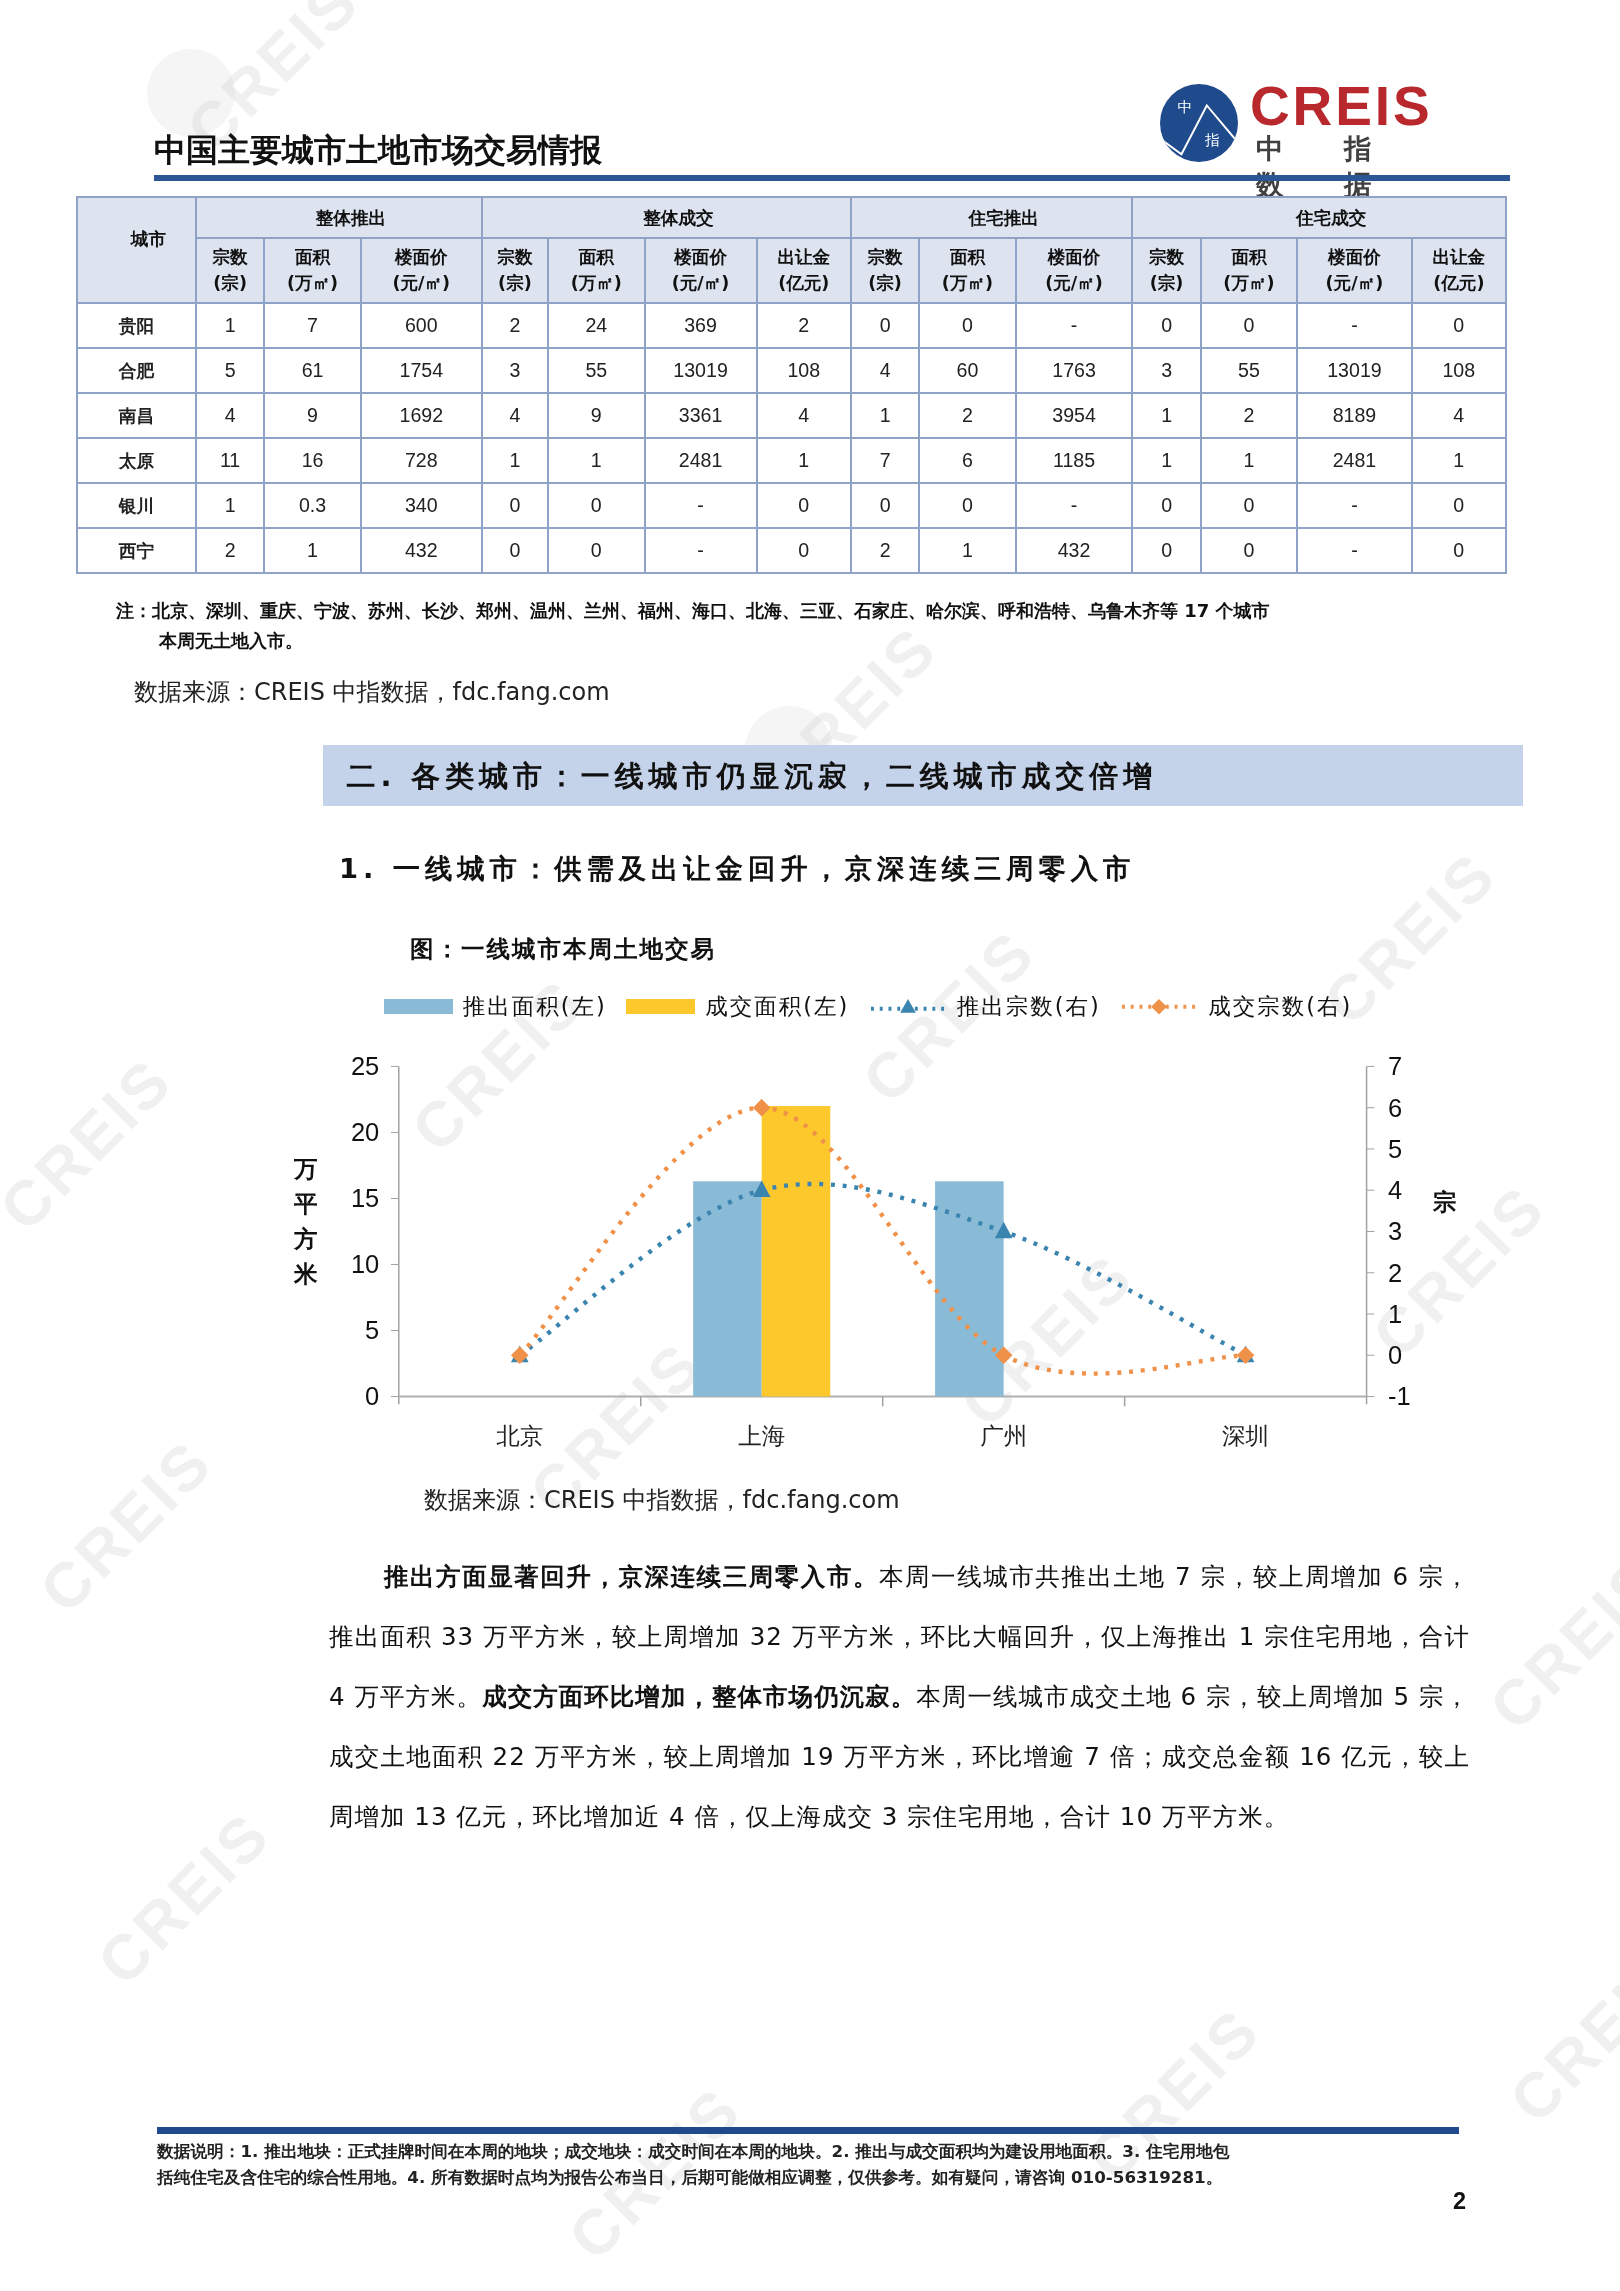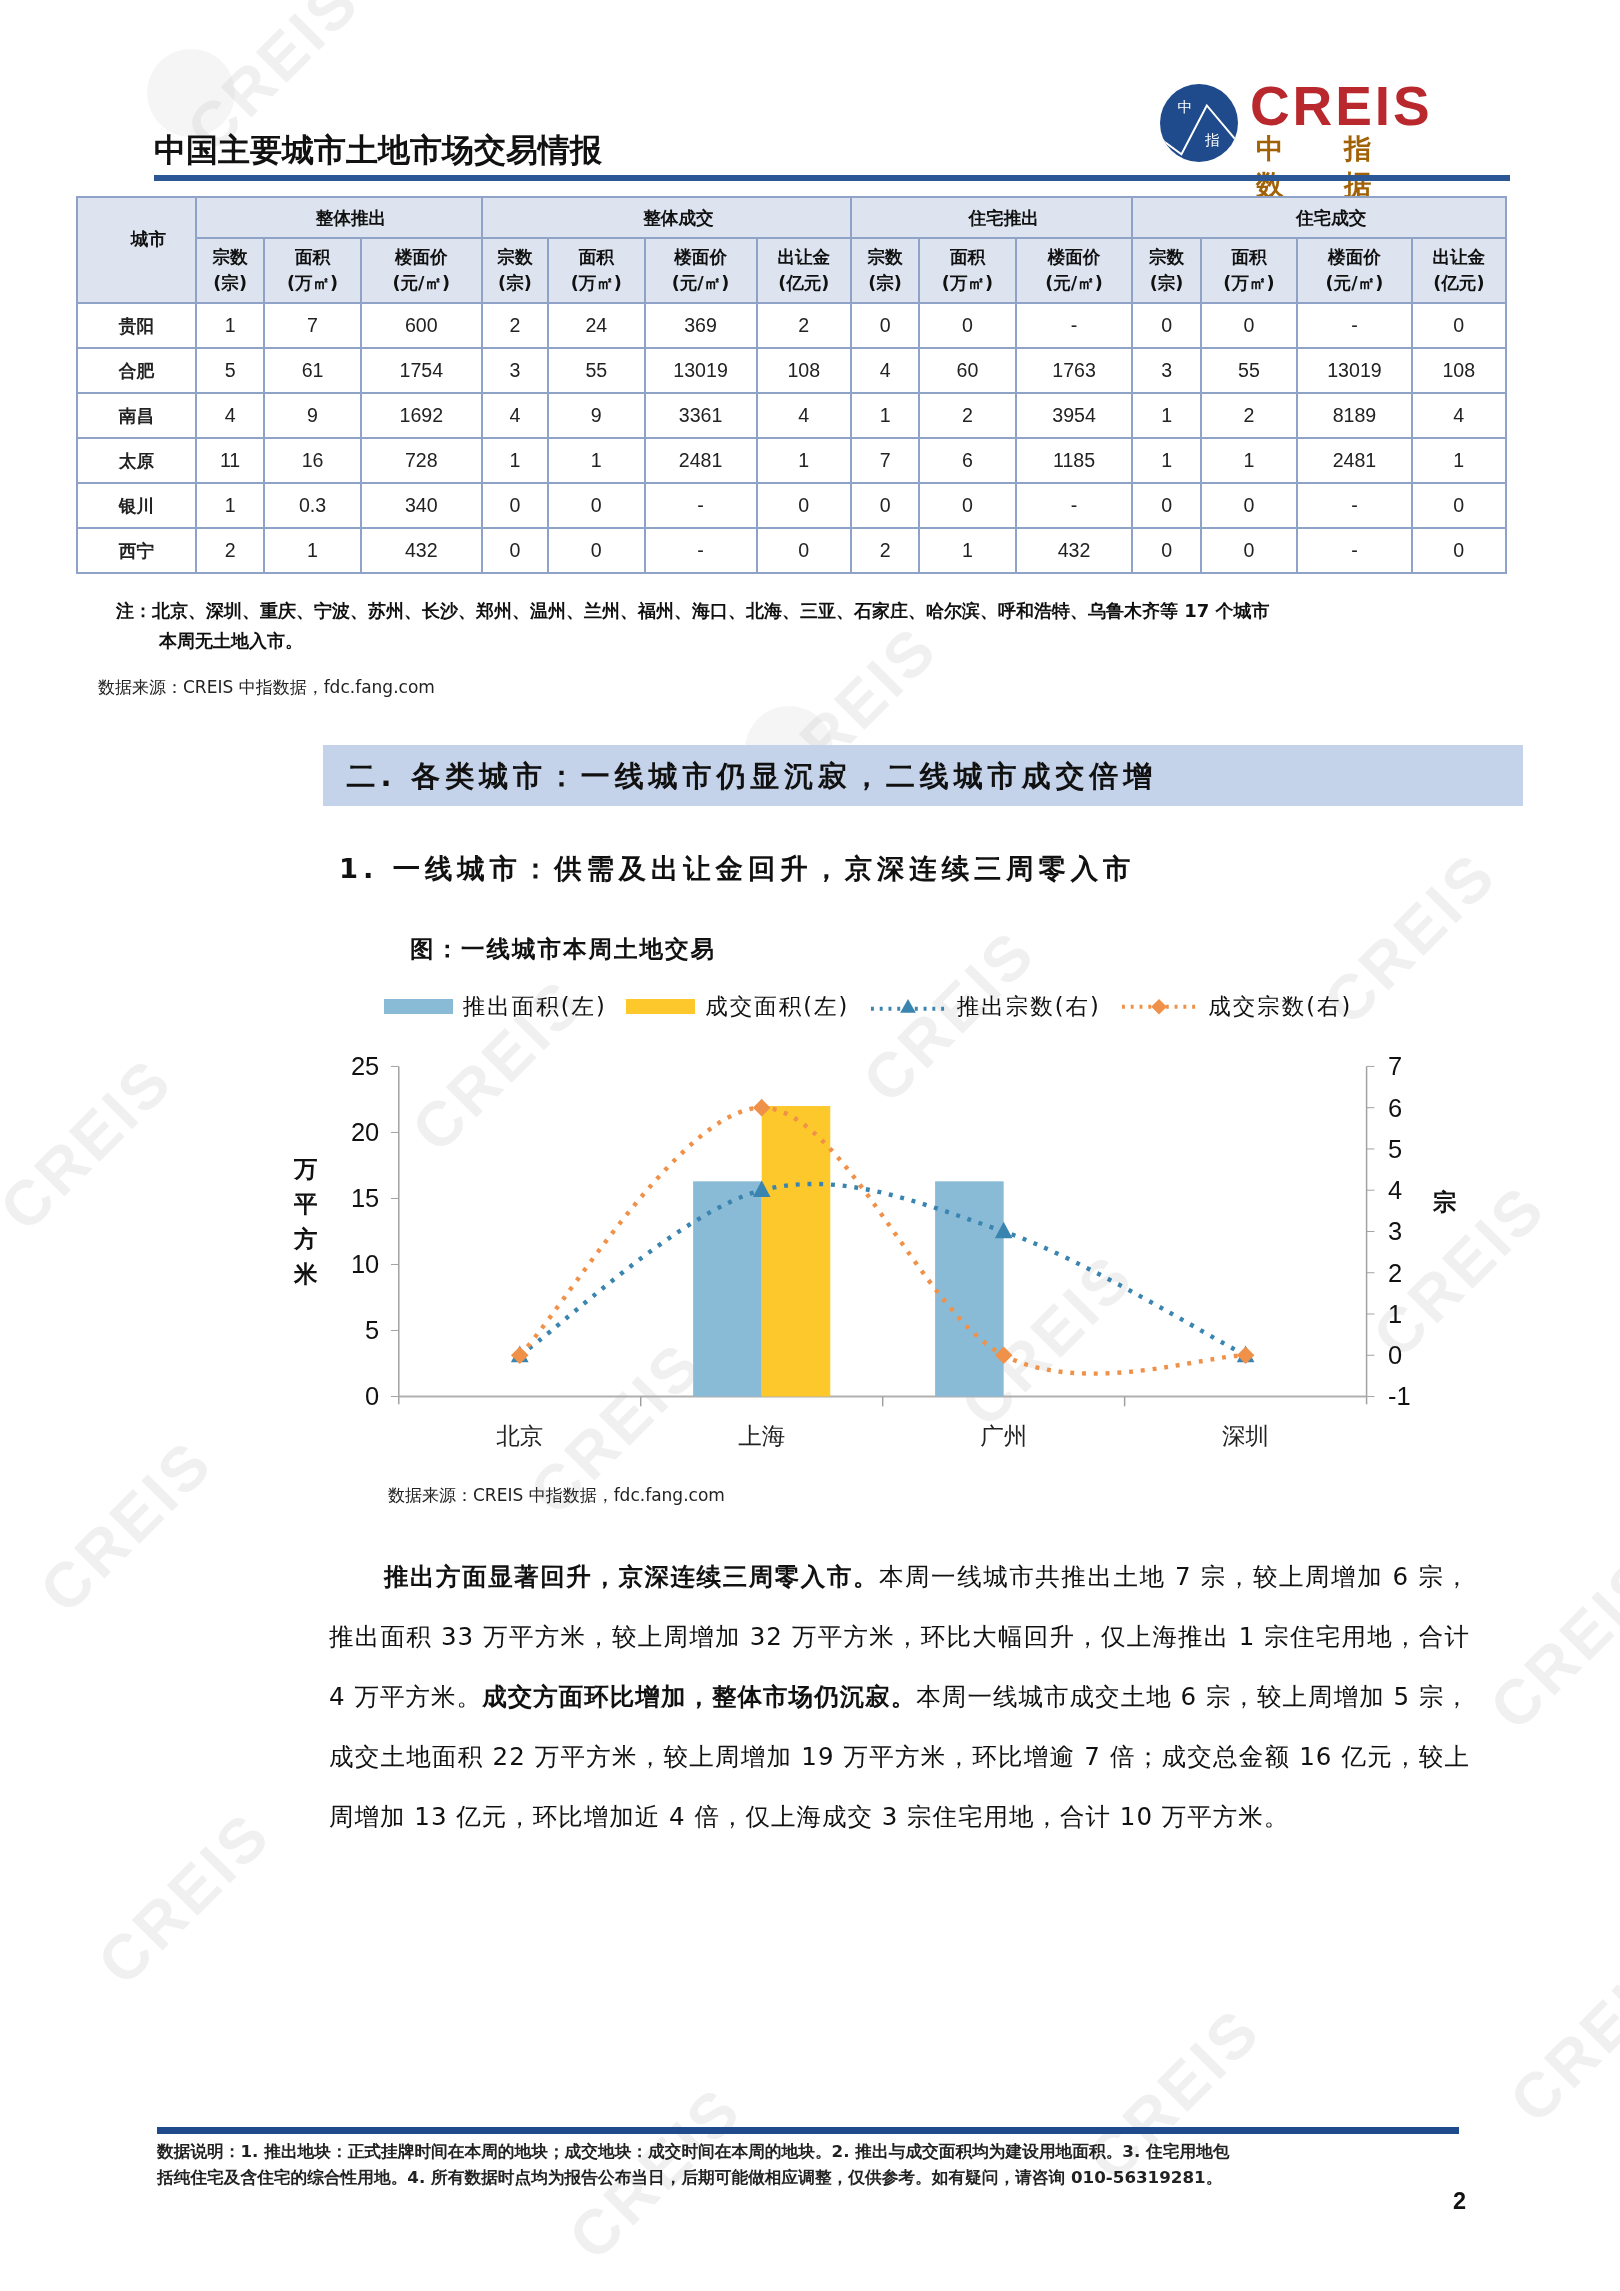--- a/index.html
+++ b/index.html
@@ -10,36 +10,36 @@
   
   .wm { position: absolute; color: rgba(200,200,200,0.28); font-family: "Liberation Sans", sans-serif; font-weight: bold; font-size: 63px; transform: rotate(-45deg); letter-spacing: 3.9px; pointer-events: none; }
   .wm-dot { position: absolute; width: 88px; height: 88px; border-radius: 50%; background: rgba(210,210,210,0.22); pointer-events: none; }
 
   
   .doc-title { left: 154px; top: 129px; font-size: 32px; font-weight: bold; letter-spacing: 0px; color: #111; }
   .logo { left: 1160px; top: 80px; width: 314px; height: 88px; }
   .logo-circle { position: absolute; left: 0; top: 3.9px; width: 78px; height: 78px; border-radius: 50%; background: #1f4a8c; overflow: hidden; }
   .logo-circle span { position: absolute; color: #fff; font-size: 14.7px; }
   .logo-creis { position: absolute; left: 90px; top: -5.9px; font-family: "Liberation Sans", sans-serif; font-weight: bold; font-size: 55px; color: #b8282c; letter-spacing: 2.9px; }
-  .logo-cn { position: absolute; left: 96px; top: 51px; font-size: 27.4px; font-weight: bold; color: #a16207; letter-spacing: 25.5px; }
+  .logo-cn { position: absolute; left: 96px; top: 51px; font-size: 27.4px; font-weight: bold; color: #404040; letter-spacing: 25.5px; }
   .top-rule { left: 154px; top: 175px; width: 1356px; height: 5.9px; background: #2b5797; }
 
   
   table.data { position: absolute; left: 76px; top: 196px; width: 1431px; border-collapse: collapse; font-size: 18.6px; }
   table.data td, table.data th { border: 2px solid #8ea3c7; text-align: center; vertical-align: middle; }
   table.data thead th { background: #dde4f0; font-weight: bold; font-size: 17.6px; }
   table.data thead tr.r1 th { height: 41px; padding-left: 24px; }
   table.data thead tr.r2 th { height: 65px; line-height: 25.5px; }
   table.data tbody td { height: 45px; font-family: "Liberation Sans", sans-serif; font-size: 19.6px; color: #222; }
   table.data tbody td.city { font-family: "DejaVu Sans", sans-serif; font-weight: bold; font-size: 17.6px; }
   table.data .grp-sep { border-left: 2.9px solid #7a90ba; }
 
   .note { left: 116px; top: 596px; width: 1402px; font-size: 18px; font-weight: bold; line-height: 30px; }
   .note .indent { padding-left: 43px; display: block; }
-  .source { font-size: 17px; color: #222; }
+  .source { font-size: 24px; color: #222; margin-left: 36px; }
   .source1 { left: 98px; top: 676px; }
 
   .section-banner { left: 323px; top: 745px; width: 1200px; height: 61px; background: #c5d3ea; }
   .section-banner span { position: absolute; left: 23.5px; top: 11.8px; font-size: 29px; font-weight: bold; letter-spacing: 4.9px; }
   .subheading { left: 339px; top: 851px; font-size: 27.4px; font-weight: bold; letter-spacing: 4.9px; }
   .fig-title { left: 410px; top: 933px; font-size: 23.5px; font-weight: bold; letter-spacing: 2px; }
 
   
   .legend { left: 384px; top: 990px; height: 33px; display: flex; align-items: center; font-size: 22.5px; letter-spacing: 2px; }
   .legend .item { display: flex; align-items: center; margin-right: 19.6px; }

